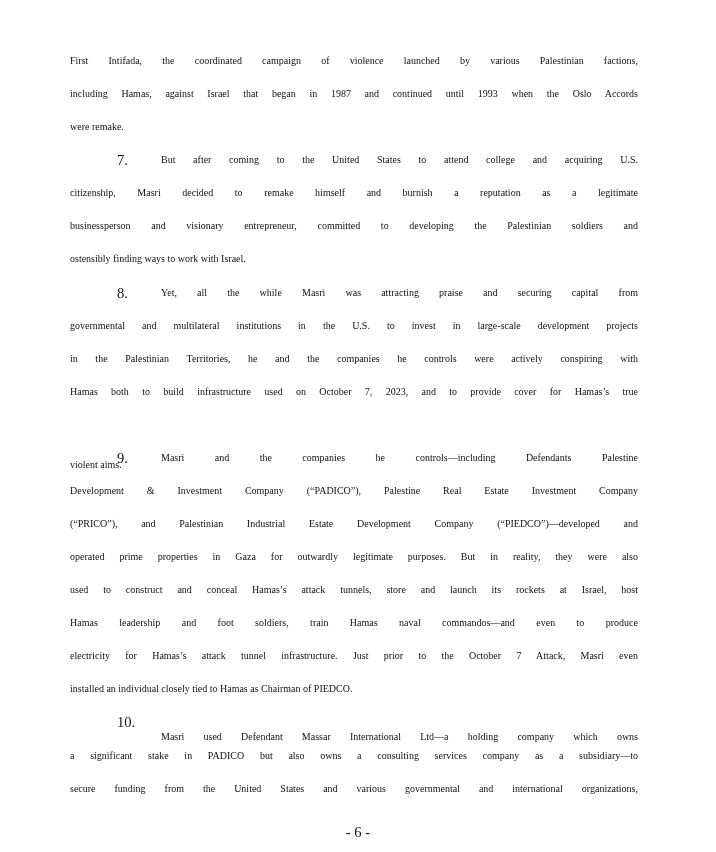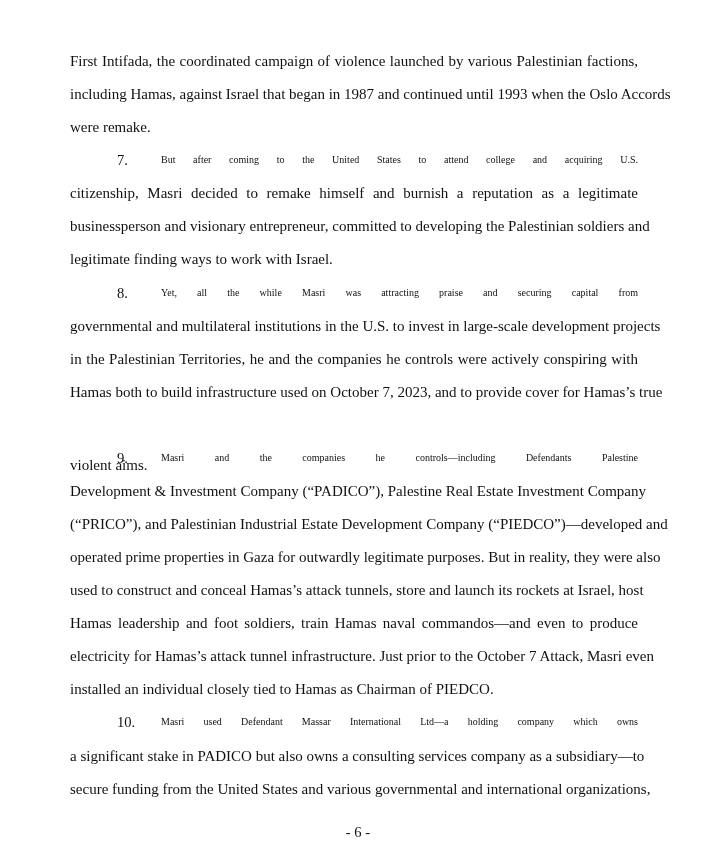--- a/index.html
+++ b/index.html
@@ -20,21 +20,21 @@
       left: 0;
       top: 0;
       width: 716px;
       height: 852px;
       background: #ffffff;
     }
     .line {
       position: absolute;
       left: 70px;
       width: 568px;
-      font-size: 15px;
+      font-size: 10px;
       line-height: 18px;
       white-space: nowrap;
       text-align: justify;
       text-align-last: justify;
     }
     .line.last {
       text-align-last: left;
     }
     .num-line {
       position: absolute;
@@ -72,21 +72,21 @@
     <div class="line" style="top:52px;">First Intifada, the coordinated campaign of violence launched by various Palestinian factions,</div>
     <div class="line" style="top:85px;">including Hamas, against Israel that began in 1987 and continued until 1993 when the Oslo Accords</div>
     <div class="line last" style="top:118px;">were remake.</div>
   </div>
 
   <div>
     <div class="num-line" style="top:151px;">7.</div>
     <div class="num-text" style="top:151px;">But after coming to the United States to attend college and acquiring U.S.</div>
     <div class="line" style="top:184px;">citizenship, Masri decided to remake himself and burnish a reputation as a legitimate</div>
     <div class="line" style="top:217px;">businessperson and visionary entrepreneur, committed to developing the Palestinian soldiers and</div>
-    <div class="line last" style="top:250px;">legitimate finding ways to work with Israel.</div>
+    <div class="line last" style="top:250px;">ostensibly finding ways to work with Israel.</div>
   </div>
 
   <div>
     <div class="num-line" style="top:284px;">8.</div>
     <div class="num-text" style="top:284px;">Yet, all the while Masri was attracting praise and securing capital from</div>
     <div class="line" style="top:317px;">governmental and multilateral institutions in the U.S. to invest in large-scale development projects</div>
     <div class="line" style="top:350px;">in the Palestinian Territories, he and the companies he controls were actively conspiring with</div>
     <div class="line" style="top:383px;">Hamas both to build infrastructure used on October 7, 2023, and to provide cover for Hamas’s true</div>
     <div class="line last" style="top:416px;margin-top:40px;">violent aims.</div>
   </div>
@@ -98,20 +98,20 @@
     <div class="line" style="top:515px;">(“PRICO”), and Palestinian Industrial Estate Development Company (“PIEDCO”)—developed and</div>
     <div class="line" style="top:548px;">operated prime properties in Gaza for outwardly legitimate purposes. But in reality, they were also</div>
     <div class="line" style="top:581px;">used to construct and conceal Hamas’s attack tunnels, store and launch its rockets at Israel, host</div>
     <div class="line" style="top:614px;">Hamas leadership and foot soldiers, train Hamas naval commandos—and even to produce</div>
     <div class="line" style="top:647px;">electricity for Hamas’s attack tunnel infrastructure. Just prior to the October 7 Attack, Masri even</div>
     <div class="line last" style="top:680px;">installed an individual closely tied to Hamas as Chairman of PIEDCO.</div>
   </div>
 
   <div>
     <div class="num-line" style="top:713px;">10.</div>
-    <div class="num-text" style="top:713px;">Masri used Defendant Massar International Ltd—a holding company which owns</div>
+    <div class="num-text" style="top:728px;">Masri used Defendant Massar International Ltd—a holding company which owns</div>
     <div class="line" style="top:747px;">a significant stake in PADICO but also owns a consulting services company as a subsidiary—to</div>
     <div class="line" style="top:780px;">secure funding from the United States and various governmental and international organizations,</div>
   </div>
 
   <div class="page-number">- 6 -</div>
 
 </div>
 
 </body></html>

